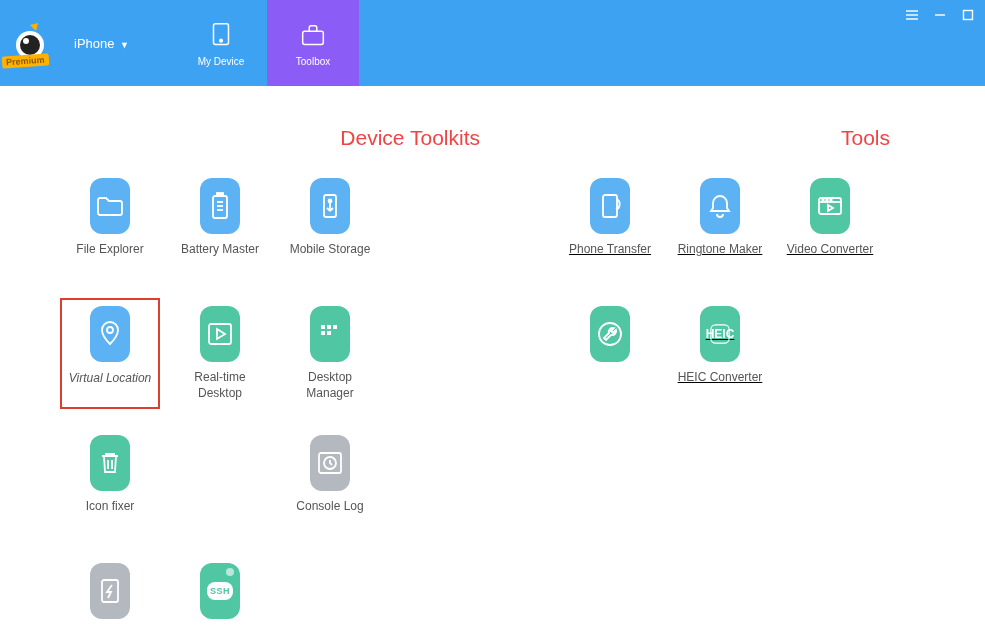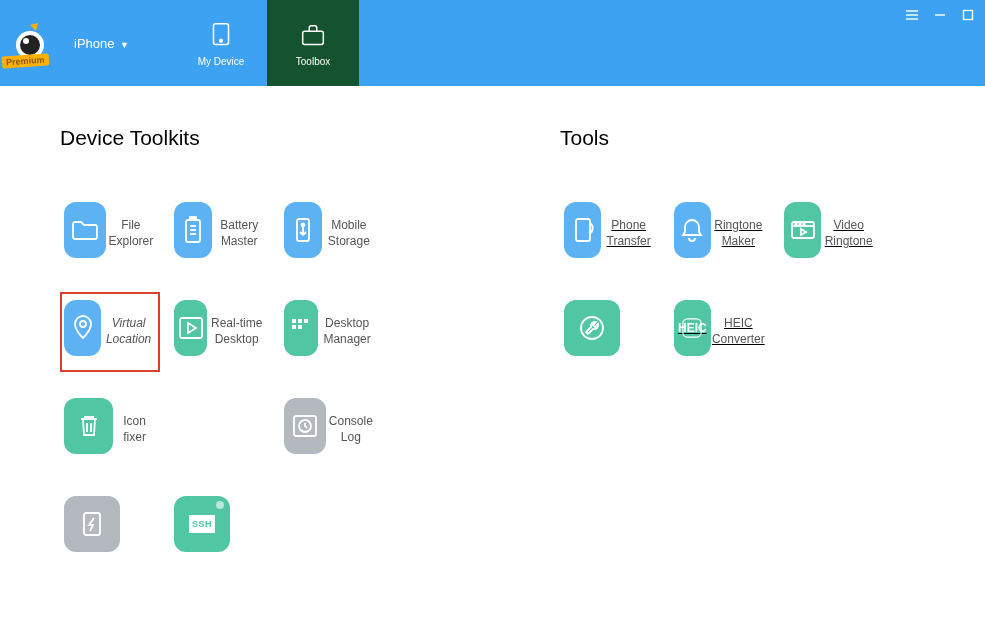--- a/index.html
+++ b/index.html
@@ -58,21 +58,21 @@
     display: flex;
     flex-direction: column;
     align-items: center;
     justify-content: center;
     gap: 6px;
     font-size: 10px;
     cursor: pointer;
     color: #fff;
   }
   .nav-tab.active {
-    background: #14532d;
+    background: #8b5cf6;
   }
   .nav-tab svg { width: 30px; height: 30px; }
   .window-controls {
     position: absolute;
     right: 10px;
     top: 8px;
     display: flex;
     gap: 14px;
     align-items: center;
   }
@@ -86,46 +86,47 @@
   }
 
   .content {
     display: flex;
     padding: 40px 50px 20px 60px;
     gap: 80px;
   }
   .section h2 {
     font-size: 21px;
     font-weight: 400;
-    color: #000000;
-    margin-bottom: 44px;
+    color: #ef4444;
+    margin-bottom: 20px;
+    text-align: right;
   }
   .grid {
     display: flex;
     flex-wrap: wrap;
     gap: 18px 10px;
   }
   .section-left .grid { width: 420px; }
   .section-right .grid { width: 330px; text-decoration: underline; }
   .tile {
     width: 100px;
     display: flex;
-    flex-direction: row;
+    flex-direction: column;
     align-items: center;
     cursor: pointer;
     padding: 6px 2px;
     border: 2px solid transparent;
     justify-content: space-between;
   }
   .tile.highlight {
     border: 2px solid #e03e2d;
     font-style: italic;
   }
   .tile-icon {
-    width: 56px;
+    width: 40px;
     height: 56px;
     border-radius: 12px;
     display: flex;
     align-items: center;
     justify-content: center;
     margin-bottom: 8px;
     position: relative;
   }
   .tile-icon svg { width: 32px; height: 32px; }
   .blue { background: #5db2f4; }
@@ -137,21 +138,21 @@
     text-align: center;
     line-height: 1.3;
     min-height: 30px;
   }
   .ssh-badge {
     background:#fff;
     color:#50c6a2;
     font-size:9px;
     font-weight:700;
     padding:4px 3px;
-    border-radius:1px;
+    border-radius:8px;
     letter-spacing:0.5px;
   }
   .ssh-dot {
     position:absolute;
     top:5px;right:6px;
     width:8px;height:8px;border-radius:50%;
     background:rgba(255,255,255,0.6);
   }
   .heic-text { color:#fff; font-size:12px; font-weight:600; }
 </style>
@@ -358,21 +359,21 @@
         <div class="tile-icon green">
           <svg viewBox="0 0 32 32" fill="none" stroke="#fff" stroke-width="1.8">
               <rect x="5" y="8" width="22" height="16" rx="2"></rect>
               <line x1="5" y1="12" x2="27" y2="12"></line>
               <circle cx="9" cy="10" r="0.8" fill="#fff"></circle>
               <circle cx="13" cy="10" r="0.8" fill="#fff"></circle>
               <circle cx="17" cy="10" r="0.8" fill="#fff"></circle>
               <polygon points="14,15 19,18 14,21" fill="none"></polygon>
             </svg>
         </div>
-        <div class="tile-label">Video Ringtone</div>
+        <div class="tile-label">Video Converter</div>
       </div>
 
       <div class="tile">
         <div class="tile-icon green">
           <svg viewBox="0 0 32 32" fill="none" stroke="#fff" stroke-width="1.8">
               <circle cx="16" cy="16" r="11"></circle>
               <path d="M20 10 a4 4 0 0 0-5 5 l-5 5 2 2 5-5 a4 4 0 0 0 5-5 l-3 3-2-2 Z"></path>
             </svg>
         </div>
       </div>

